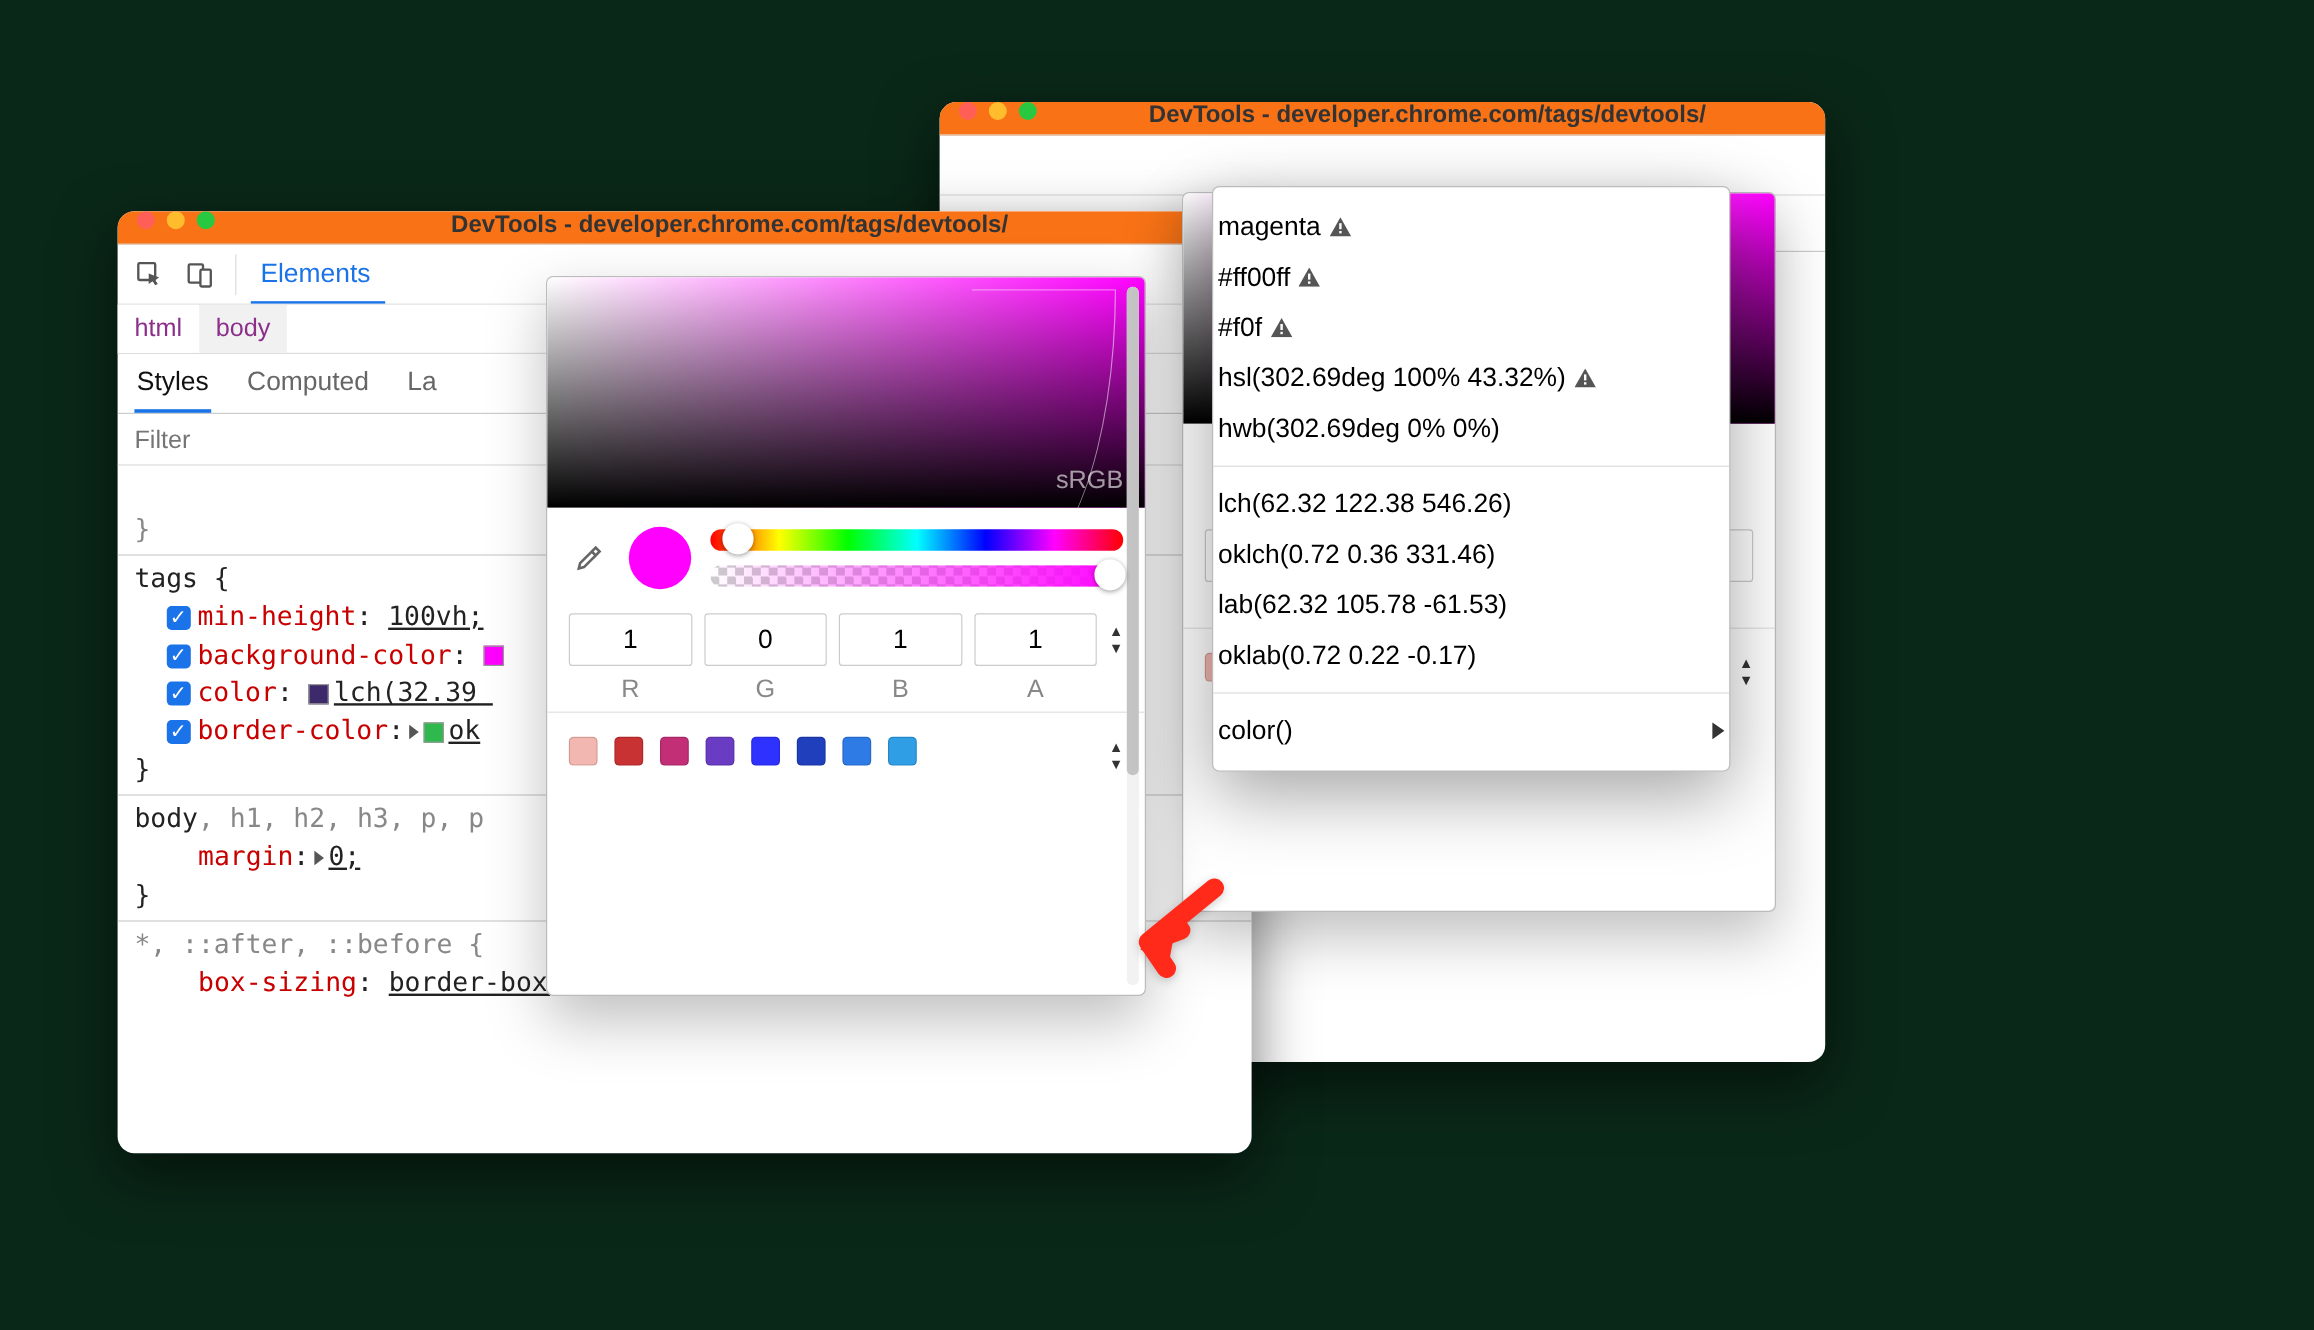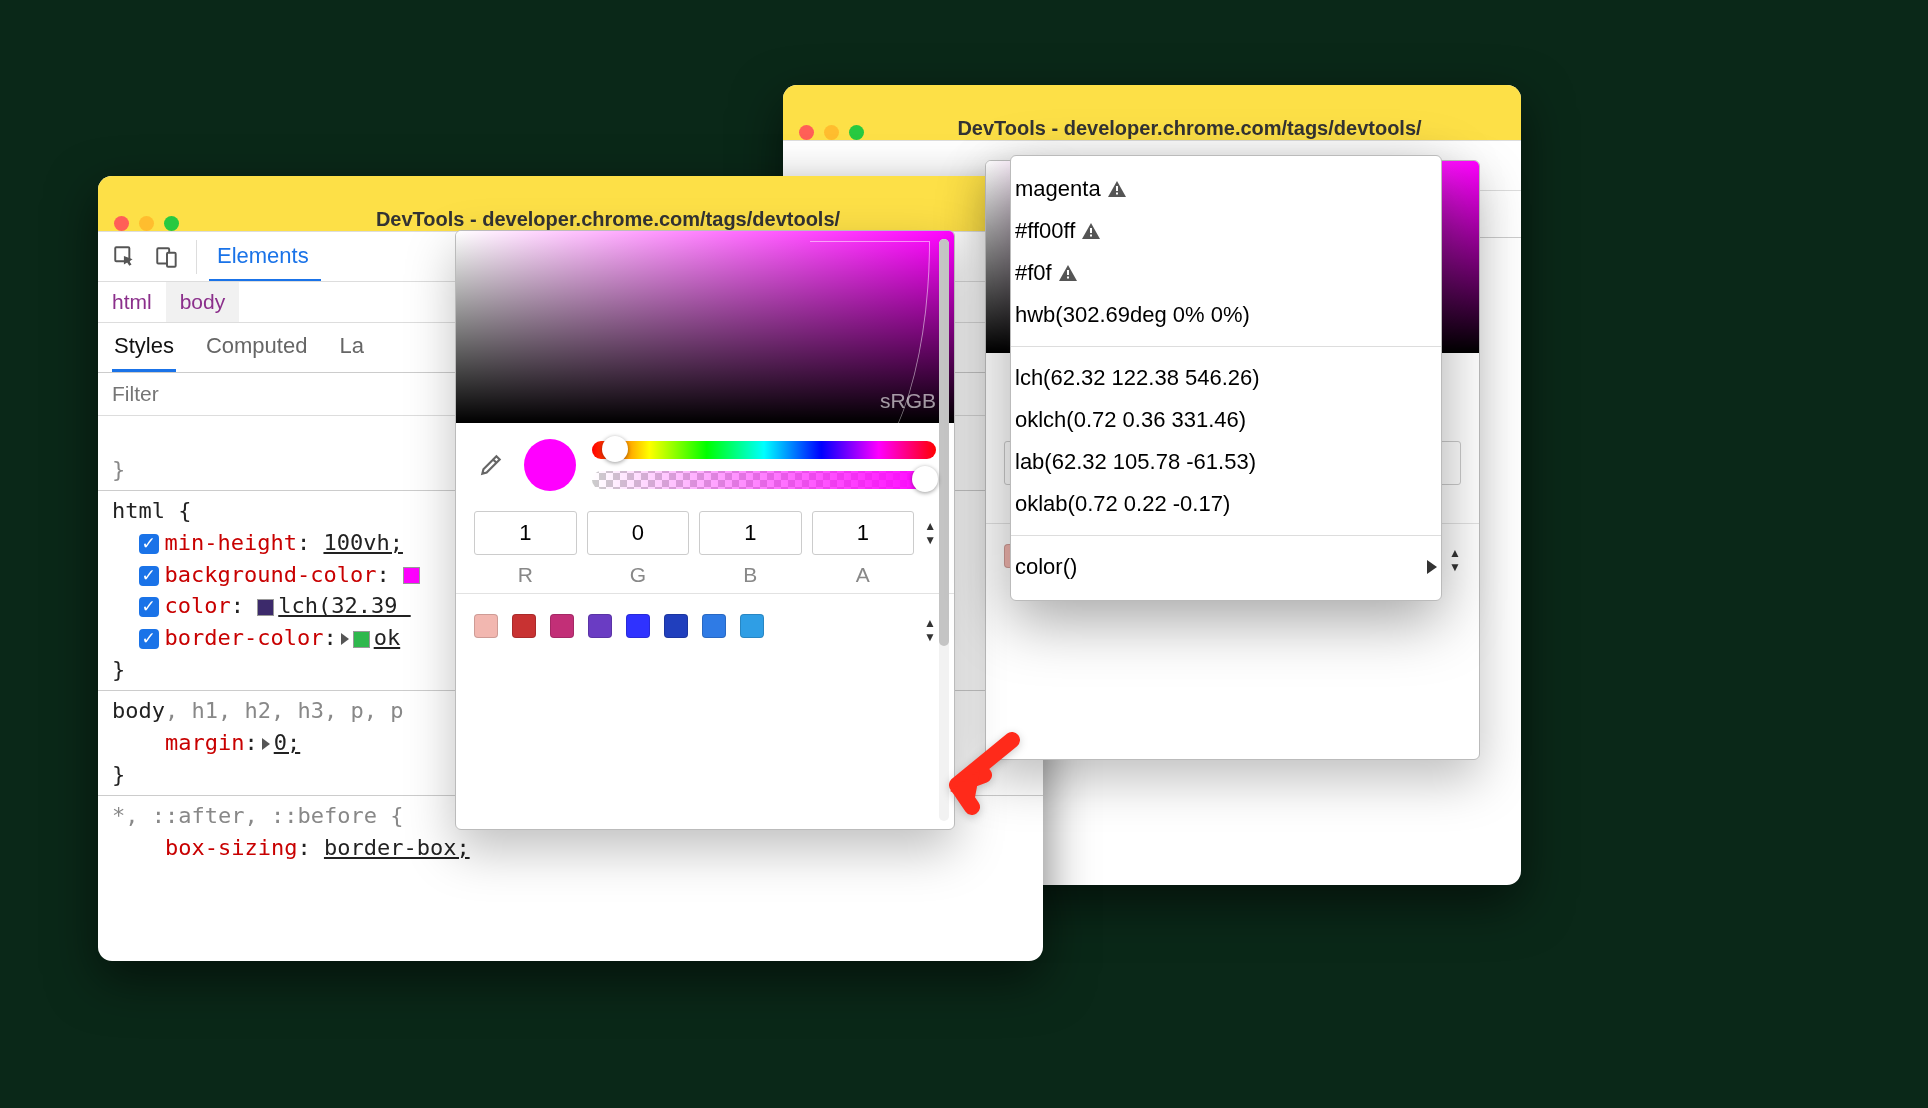--- a/index.html
+++ b/index.html
@@ -26,25 +26,25 @@
     z-index: 1;
   }
   .window.front {
     left: 98px;
     top: 176px;
     width: 945px;
     height: 785px;
     z-index: 2;
   }
   .titlebar {
-    height: 56px;
-    display: flex;
-    align-items: flex-end;
+    height: 28px;
+    display: flex;
+    align-items: flex-start;
     padding: 0 16px;
-    background: #fde047;
+    background: #f97316;
     border-bottom: 1px solid #ddd;
     gap: 10px;
   }
   .traffic { display: flex; gap: 10px; align-items: center; }
   .dot { width: 15px; height: 15px; border-radius: 50%; }
   .red { background: #ff5f57; }
   .yellow { background: #ffbd2e; }
   .green { background: #28c940; }
   .window-title {
     flex: 1;
@@ -456,21 +456,21 @@
   <div class="subtabs">
     <div class="subtab active">Styles</div>
     <div class="subtab">Computed</div>
     <div class="subtab">La</div>
   </div>
   <div class="filter-row">
     <input class="filter-input" placeholder="Filter" style="">
   </div>
   <div class="code-pane">
 <span class="sel-gray">}</span>
-<div class="rule-sep"></div><span class="sel">html {</span>
+<div class="rule-sep"></div><span class="sel">tags {</span>
   <span class="cb"></span><span class="prop">min-height</span>: <span class="val">100vh;</span>
   <span class="cb"></span><span class="prop">background-color</span>: <span class="sw magenta"></span>
   <span class="cb"></span><span class="prop">color</span>: <span class="sw dark"></span><span class="val">lch(32.39 </span>
   <span class="cb"></span><span class="prop">border-color</span>:<span class="tri"></span><span class="sw green"></span><span class="val">ok</span>
 <span class="sel">}</span>
 <div class="rule-sep"></div><span class="sel">body</span><span class="sel-gray">, </span><span class="sel-gray">h1, h2, h3, p, p</span>
     <span class="prop">margin</span>:<span class="tri"></span><span class="val">0;</span>
 <span class="sel">}</span>
 <div class="rule-sep"></div><span class="sel-gray">*, ::after, ::before {</span>
     <span class="prop">box-sizing</span>: <span class="val">border-box;</span>
@@ -559,20 +559,30 @@
       <span>#f0f</span>
       <span class="warn">
         <svg width="18" height="16" viewBox="0 0 18 16">
           <path d="M9 0L18 16H0z" fill="#555"></path>
           <rect x="8" y="5" width="2" height="5" fill="#fff"></rect>
           <rect x="8" y="11.5" width="2" height="2" fill="#fff"></rect>
         </svg>
       </span>
     </div>
   <div class="format-item">
+      <span>hsl(302.69deg 100% 43.32%)</span>
+      <span class="warn">
+        <svg width="18" height="16" viewBox="0 0 18 16">
+          <path d="M9 0L18 16H0z" fill="#555"></path>
+          <rect x="8" y="5" width="2" height="5" fill="#fff"></rect>
+          <rect x="8" y="11.5" width="2" height="2" fill="#fff"></rect>
+        </svg>
+      </span>
+    </div>
+  <div class="format-item">
       <span>hwb(302.69deg 0% 0%)</span>
     </div>
   <div class="format-sep"></div>
   <div class="format-item">
       <span>lch(62.32 122.38 546.26)</span>
     </div>
   <div class="format-item">
       <span>oklch(0.72 0.36 331.46)</span>
     </div>
   <div class="format-item">

